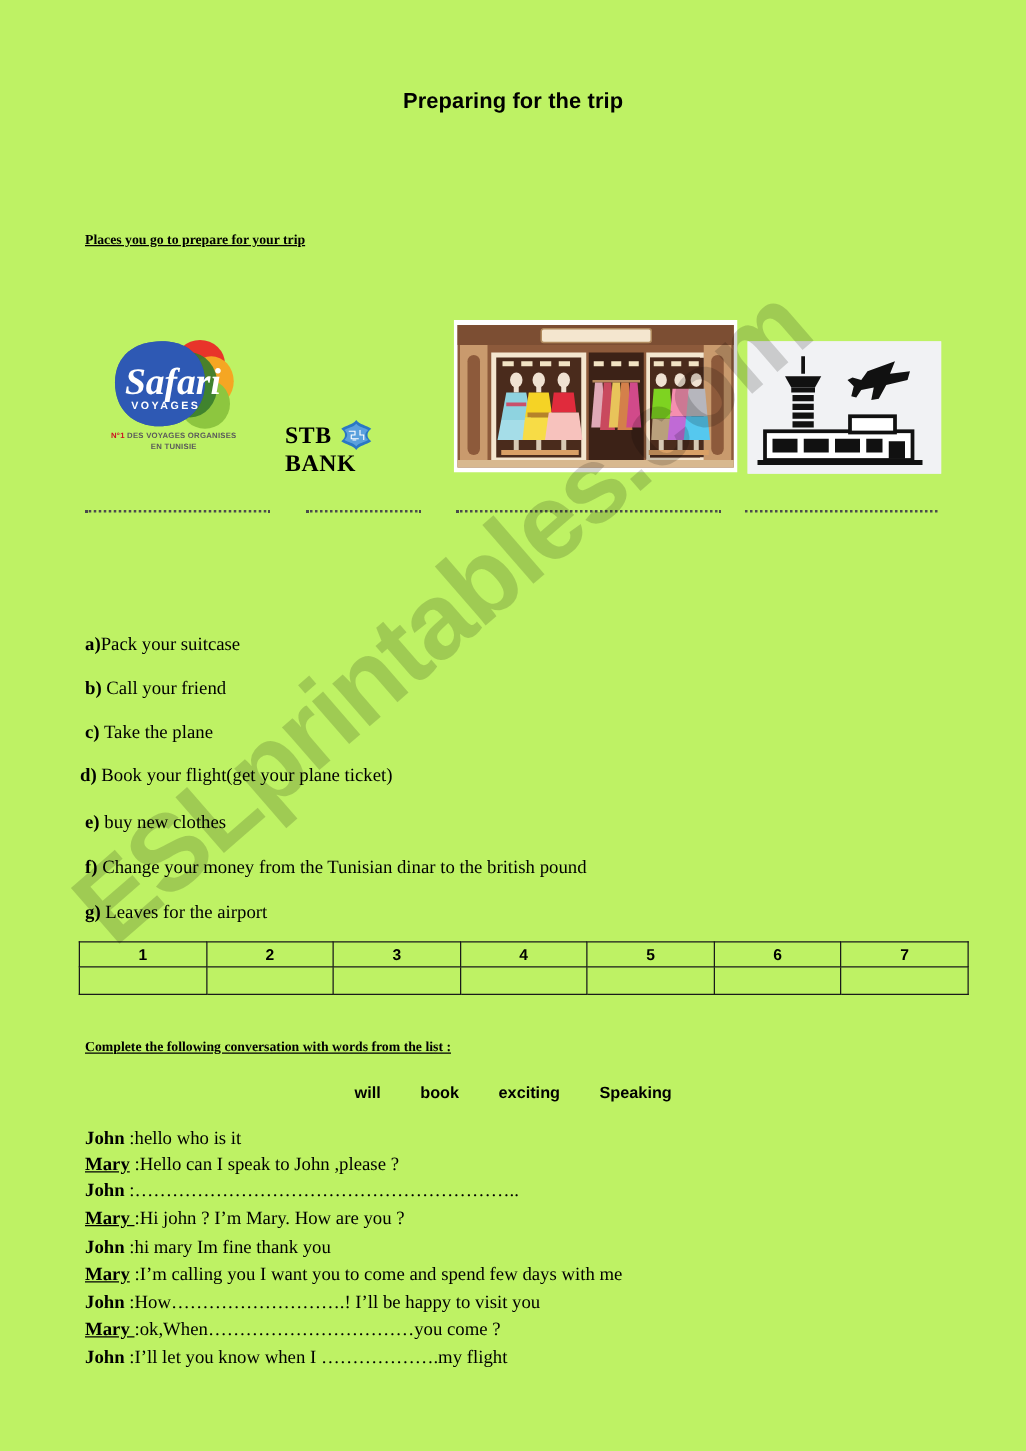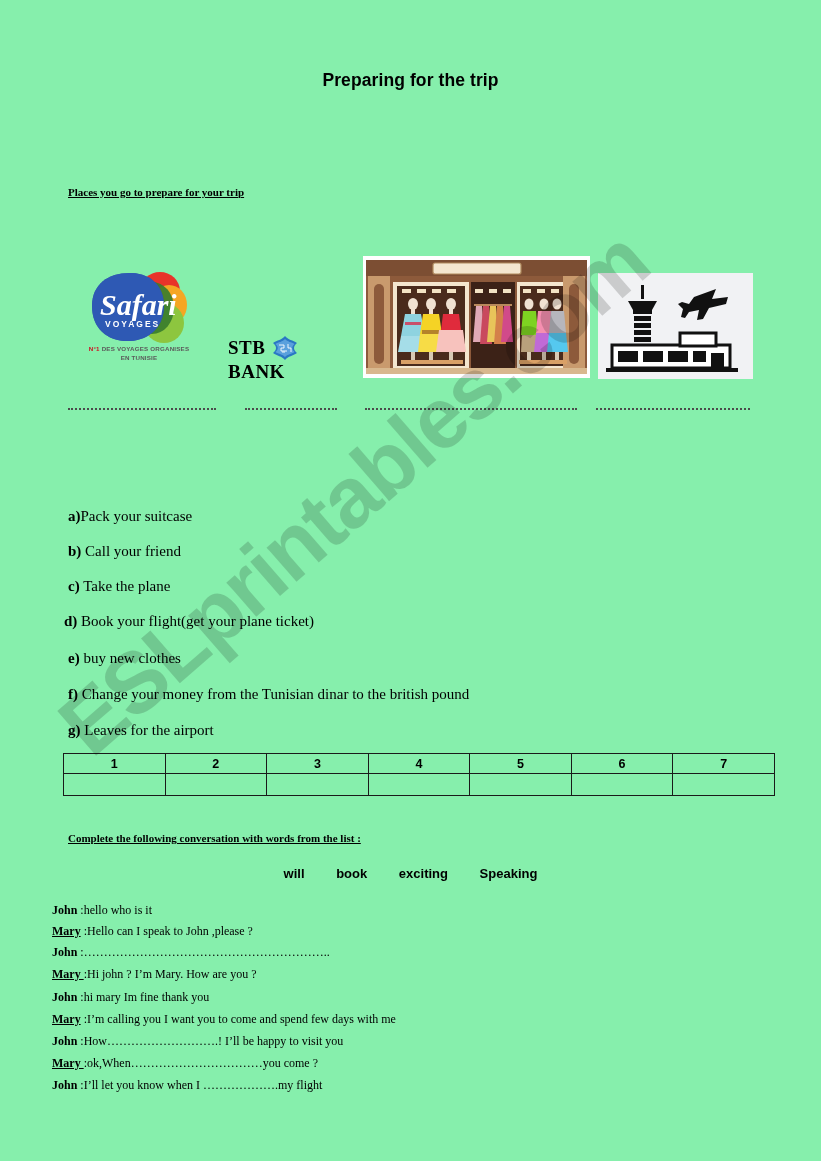--- a/index.html
+++ b/index.html
@@ -8,21 +8,21 @@
     background: #ffffff;
   }
   body {
     font-family: "Liberation Serif", serif;
     color: #000000;
   }
   #page {
     position: relative;
     width: 821px;
     height: 1161px;
-    background: #86efac;
+    background: #bef264;
     overflow: hidden;
     margin: 0 auto;
   }
 
   
   #watermark {
     position: absolute;
     left: 0;
     top: 0;
     width: 821px;
@@ -197,23 +197,23 @@
     text-align: center;
     font-family: "Liberation Sans", sans-serif;
     font-weight: bold;
     font-size: 13px;
   }
   .wordbank span { display: inline-block; margin: 0 14px; }
 
   
   .dlg {
     position: absolute;
-    left: 52px;
+    left: 68px;
     font-family: "Liberation Serif", serif;
-    font-size: 12px;
+    font-size: 15px;
     white-space: nowrap;
   }
   .dlg .spk {
     font-weight: bold;
   }
   .dlg .spk.u { text-decoration: underline; }
 </style>
 </head>
 <body>
 

